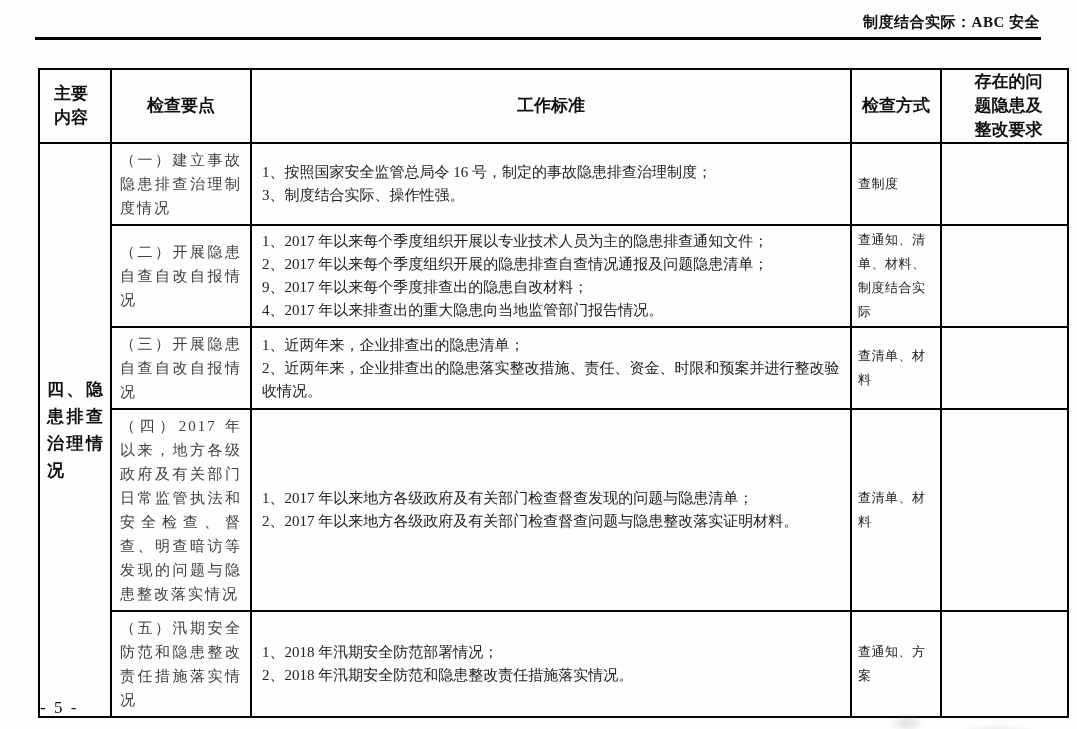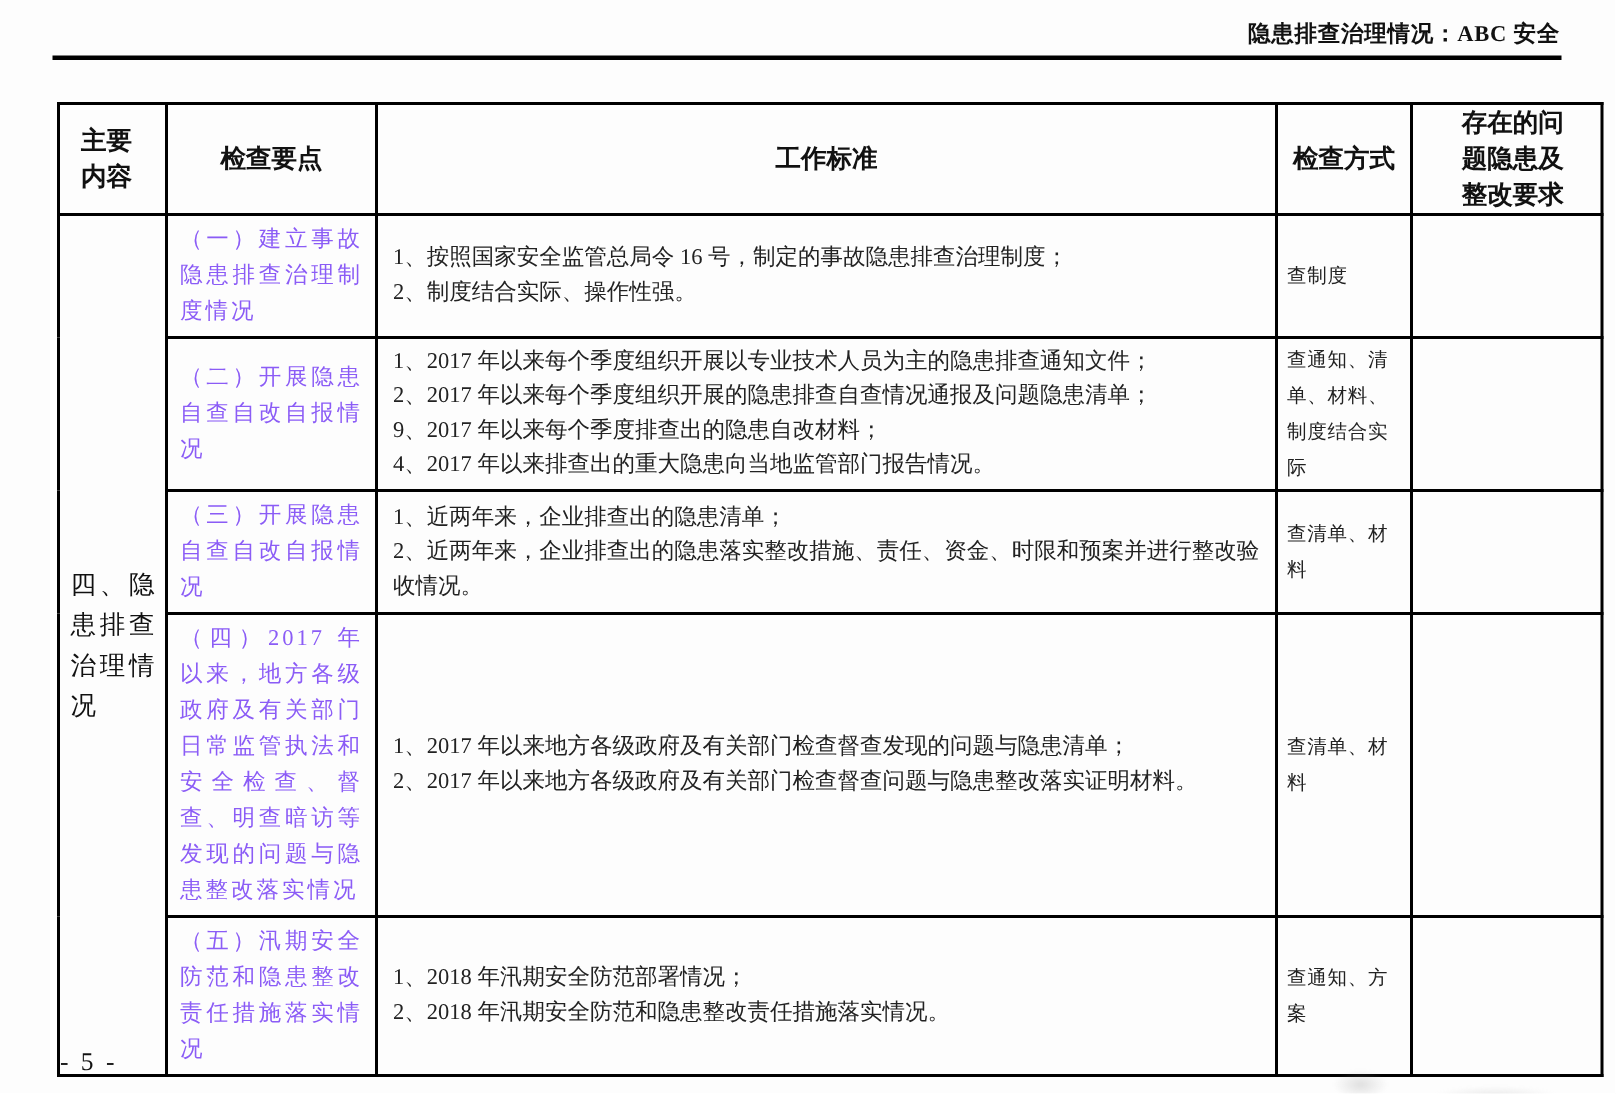--- a/index.html
+++ b/index.html
@@ -34,28 +34,28 @@
     overflow:hidden;
   }
   .checklist th {
     font-size:17px; font-weight:bold; text-align:center;
     line-height:24px; color:#111;
   }
   .hdr-narrow { display:block; width:42px; margin:0 auto; text-align:left; }
   .hdr-issues { display:block; width:76px; margin:0 auto; text-align:right; }
 
   td.main-cell {
-    font-size:17px; font-weight:normal; line-height:27px;
+    font-size:17px; font-weight:bold; line-height:27px;
     padding:4px 7px; text-align:justify; color:#111;
   }
   .main-cell .vwrap { display:block; width:56px; }
 
   td.point-cell {
     font-size:15px; line-height:24px; letter-spacing:2px;
-    padding:4px 8px; text-align:justify; color:#8b5cf6;
+    padding:4px 8px; text-align:justify; color:#404040;
   }
   td.std-cell {
     font-size:15px; line-height:23px;
     padding:2px 10px; color:#222;
   }
   td.method-cell {
     font-size:13px; line-height:24px; letter-spacing:0.5px;
     padding:2px 6px; color:#222;
   }
   td.issues-cell { }
@@ -72,21 +72,21 @@
       radial-gradient(ellipse 60px 10px at 120px 28px, rgba(160,160,160,0.22), rgba(160,160,160,0) 70%);
     filter:blur(1px);
     pointer-events:none;
   }
 </style>
 </head>
 <body>
 
 <div class="page">
 
-  <div class="top-note">隐患排查治理情况：ABC 安全</div>
+  <div class="top-note">制度结合实际：ABC 安全</div>
   <div class="top-rule"></div>
 
   <table class="checklist">
     <colgroup>
       <col style="width:70px">
       <col style="width:140px">
       <col style="width:600px">
       <col style="width:90px">
       <col style="width:127px">
     </colgroup>
@@ -104,21 +104,21 @@
           </th>
     </tr>
 
     <tr style="height:78px">
       <td class="main-cell" rowspan="5">
             <span class="vwrap">四、隐患排查治理情况</span>
           </td>
       <td class="point-cell">（一）建立事故隐患排查治理制度情况</td>
       <td class="std-cell">
         <div class="std-line">1、按照国家安全监管总局令 16 号，制定的事故隐患排查治理制度；</div>
-        <div class="std-line">2、制度结合实际、操作性强。</div>
+        <div class="std-line">3、制度结合实际、操作性强。</div>
       </td>
       <td class="method-cell">查制度</td>
       <td class="issues-cell"></td>
     </tr>
 
     <tr style="height:93px">
       <td class="point-cell">（二）开展隐患自查自改自报情况</td>
       <td class="std-cell">
         <div class="std-line">1、2017 年以来每个季度组织开展以专业技术人员为主的隐患排查通知文件；</div>
         <div class="std-line">2、2017 年以来每个季度组织开展的隐患排查自查情况通报及问题隐患清单；</div>

